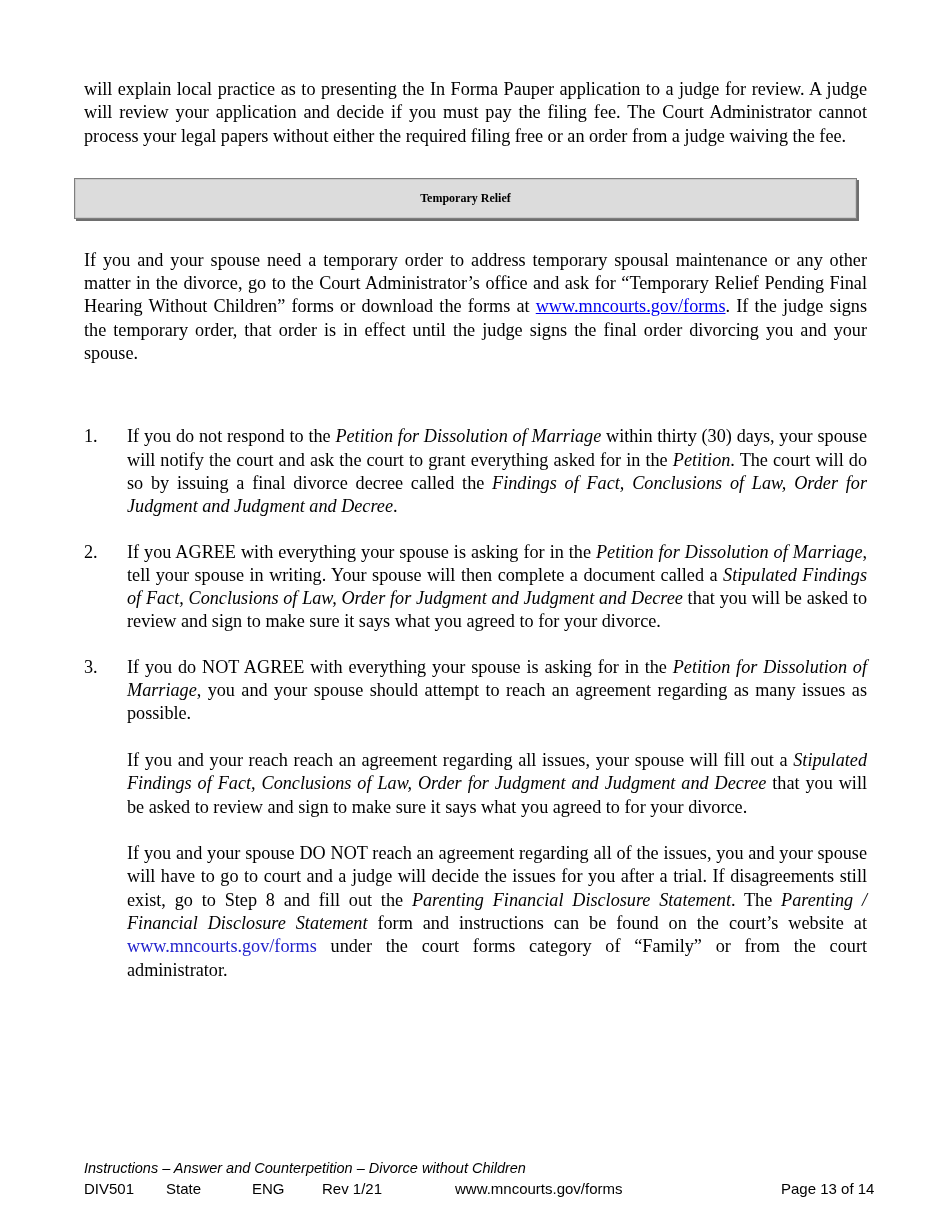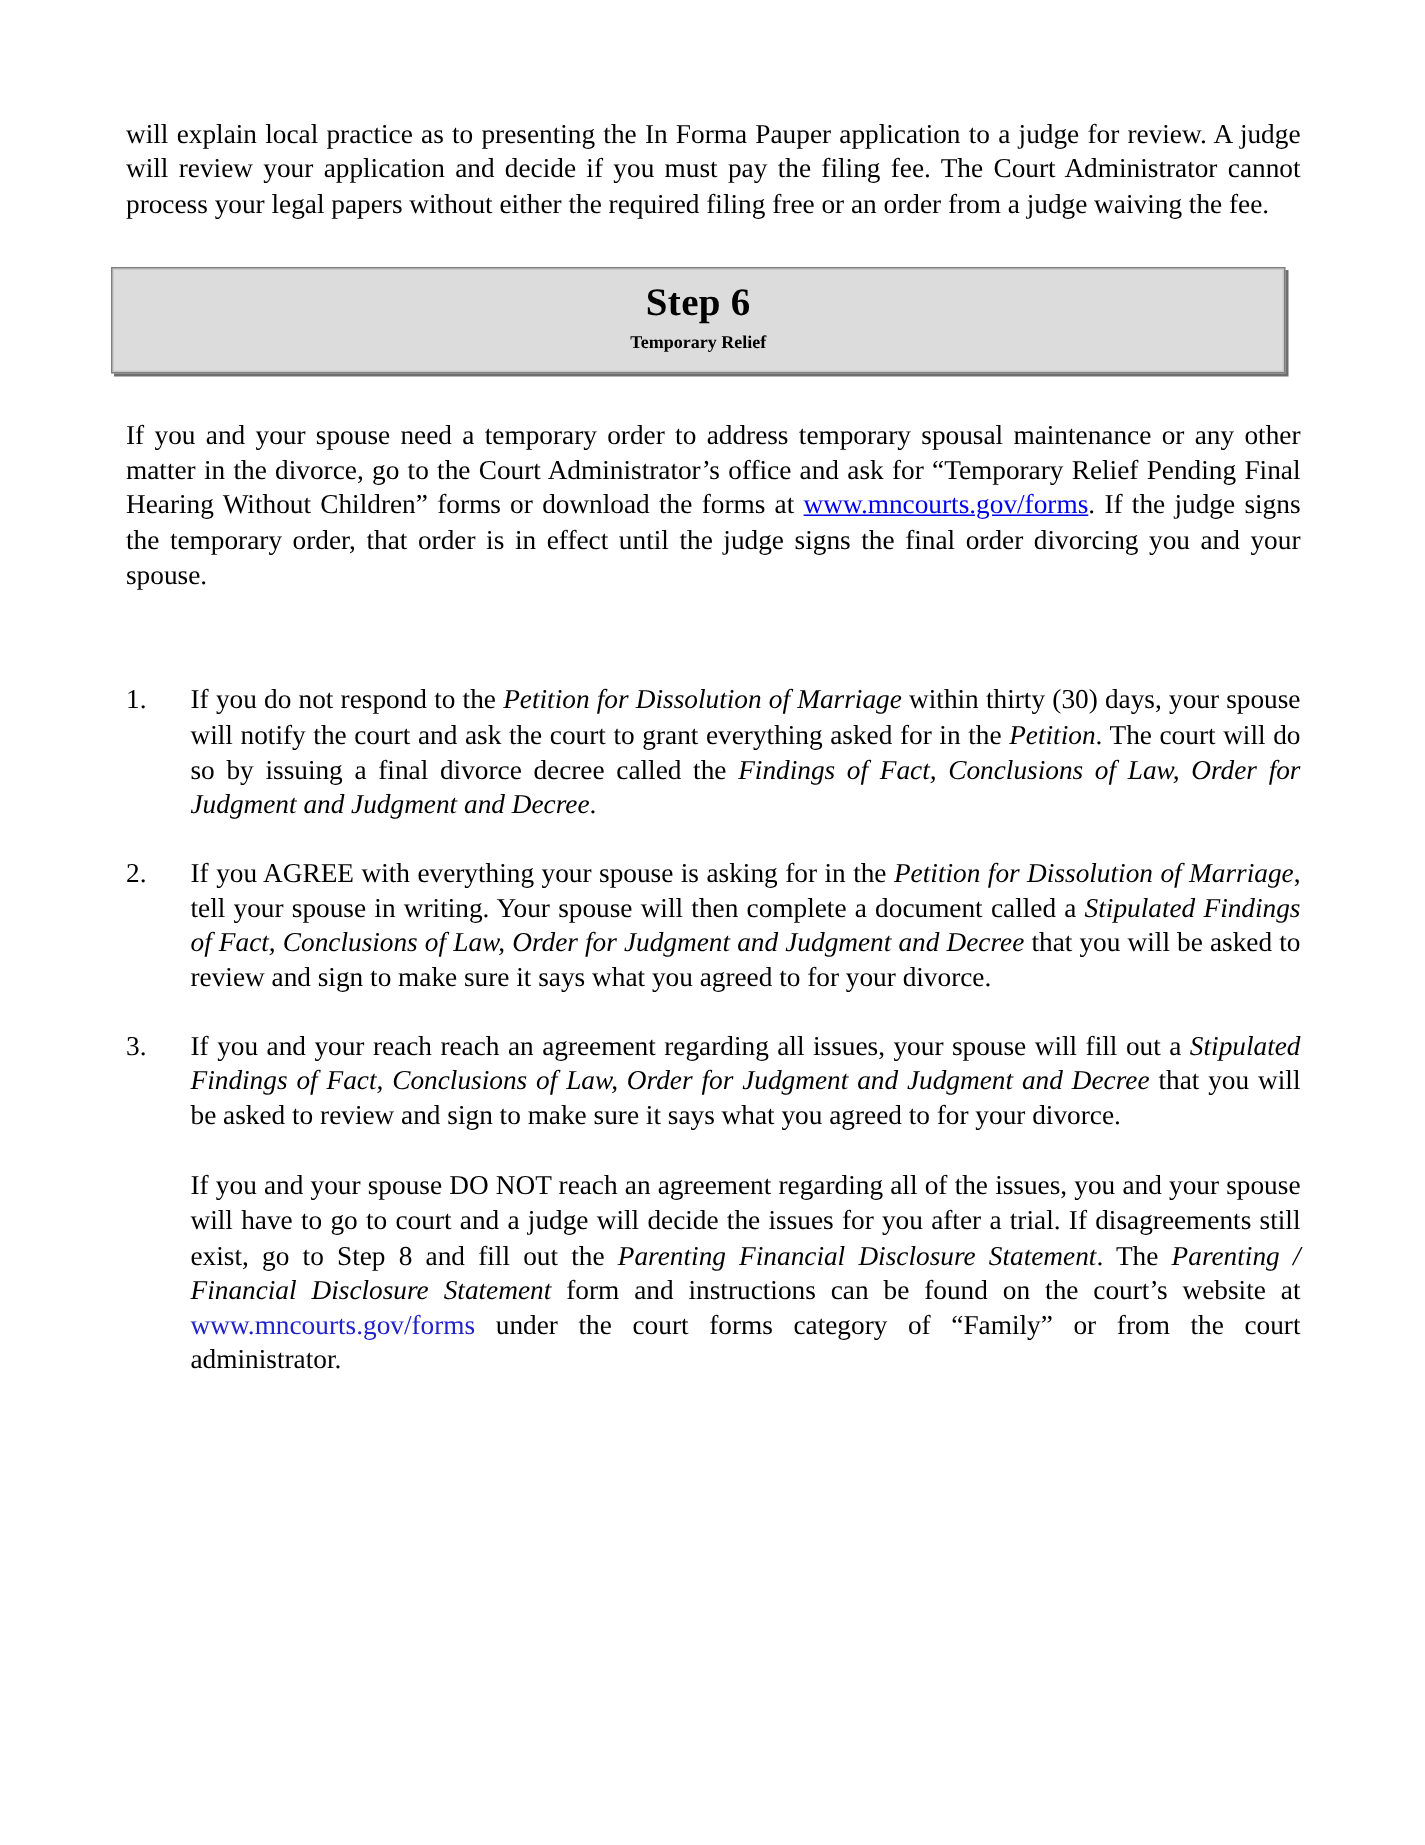--- a/index.html
+++ b/index.html
@@ -139,21 +139,20 @@
 
 <div class="page">
 
   <div class="content">
 
     <p class="body">will explain local practice as to presenting the In Forma Pauper application to a judge for review.  A judge will review your application and decide if you must pay the filing fee.  The Court Administrator cannot process your legal papers without either the required filing free or an order from a judge waiving the fee.</p>
 
     <div class="spacer-lg"></div>
 
     <div class="step-box">
-      <div class="step-title">Step 6</div>
       <div class="step-sub">Temporary Relief</div>
     </div>
 
     <div class="spacer-lg"></div>
 
     <p class="body"><span>If you and your spouse need a temporary order to address temporary spousal maintenance or any other matter in the divorce, go to the Court Administrator’s office and ask for “Temporary Relief Pending Final Hearing Without Children” forms or download the forms at </span><a class="link" href="#">www.mncourts.gov/forms</a><span>.    If the judge signs the temporary order, that order is in effect until the judge signs the final order divorcing you and your spouse.</span></p>
 
     <div class="spacer-lg"></div>
 
 
@@ -168,20 +167,32 @@
 
     <div class="num-item">
       <span class="num">2.</span>
       <p><span>If you AGREE with everything your spouse is asking for in the </span><i>Petition for Dissolution of Marriage</i><span>, tell your spouse in writing.  Your spouse will then complete a document called a </span><i>Stipulated Findings of Fact, Conclusions of Law, Order for Judgment and Judgment and Decree</i><span> that you will be asked to review and sign to make sure it says what you agreed to for your divorce.</span></p>
     </div>
 
     <div class="spacer-md"></div>
 
     <div class="num-item">
       <span class="num">3.</span>
+      <p><span>If you do NOT AGREE with everything your spouse is asking for in the </span><i>Petition for Dissolution of Marriage</i><span>, you and your spouse should attempt to reach an agreement regarding as many issues as possible.</span></p>
       <p><span>If you and your reach reach an agreement regarding all issues, your spouse will fill out a </span><i>Stipulated Findings of Fact, Conclusions of Law, Order for Judgment and Judgment and Decree</i><span> that you will be asked to review and sign to make sure it says what you agreed to for your divorce.</span></p>
       <p><span>If you and your spouse DO NOT reach an agreement regarding all of the issues, you and your spouse will have to go to court and a judge will decide the issues for you after a trial.  If disagreements still exist, go to Step 8 and fill out the </span><i>Parenting Financial Disclosure Statement</i><span>.  The </span><i>Parenting / Financial Disclosure Statement</i><span> form and instructions can be found on the court’s website at </span><a class="link-plain" href="#">www.mncourts.gov/forms</a><span> under the court forms category of “Family” or from the court administrator.</span></p>
     </div>
 
   </div>
 
+  <div class="footer">
+    <div class="footer-line1">Instructions – Answer and Counterpetition – Divorce without Children</div>
+    <div class="footer-line2">
+      <span class="f-code">DIV501</span>
+      <span class="f-state">State</span>
+      <span class="f-lang">ENG</span>
+      <span class="f-rev">Rev 1/21</span>
+      <span class="f-url">www.mncourts.gov/forms</span>
+      <span class="f-page">Page 13 of 14</span>
+    </div>
+  </div>
 
 </div>
 
 </body></html>

